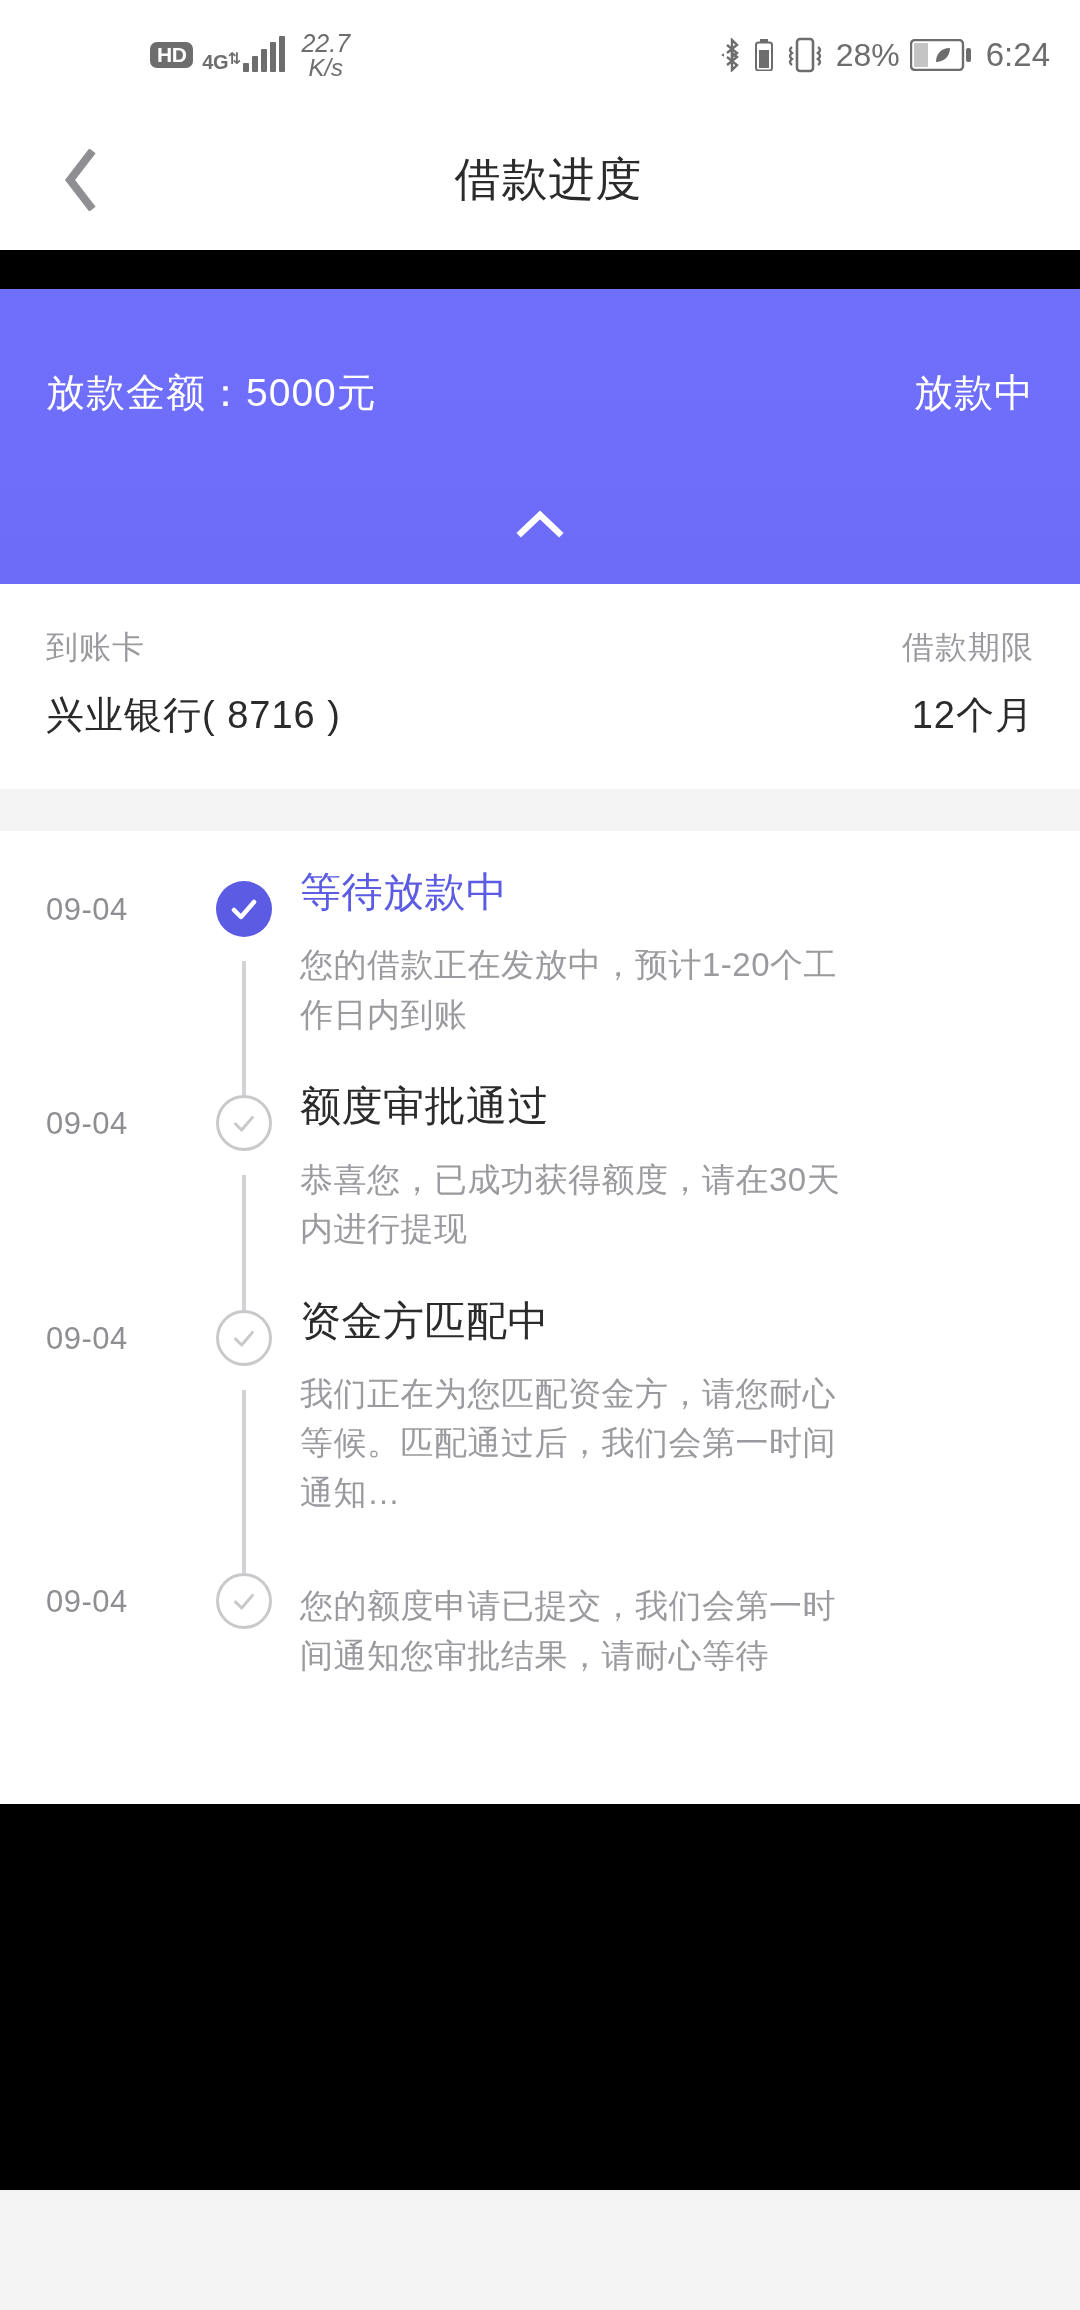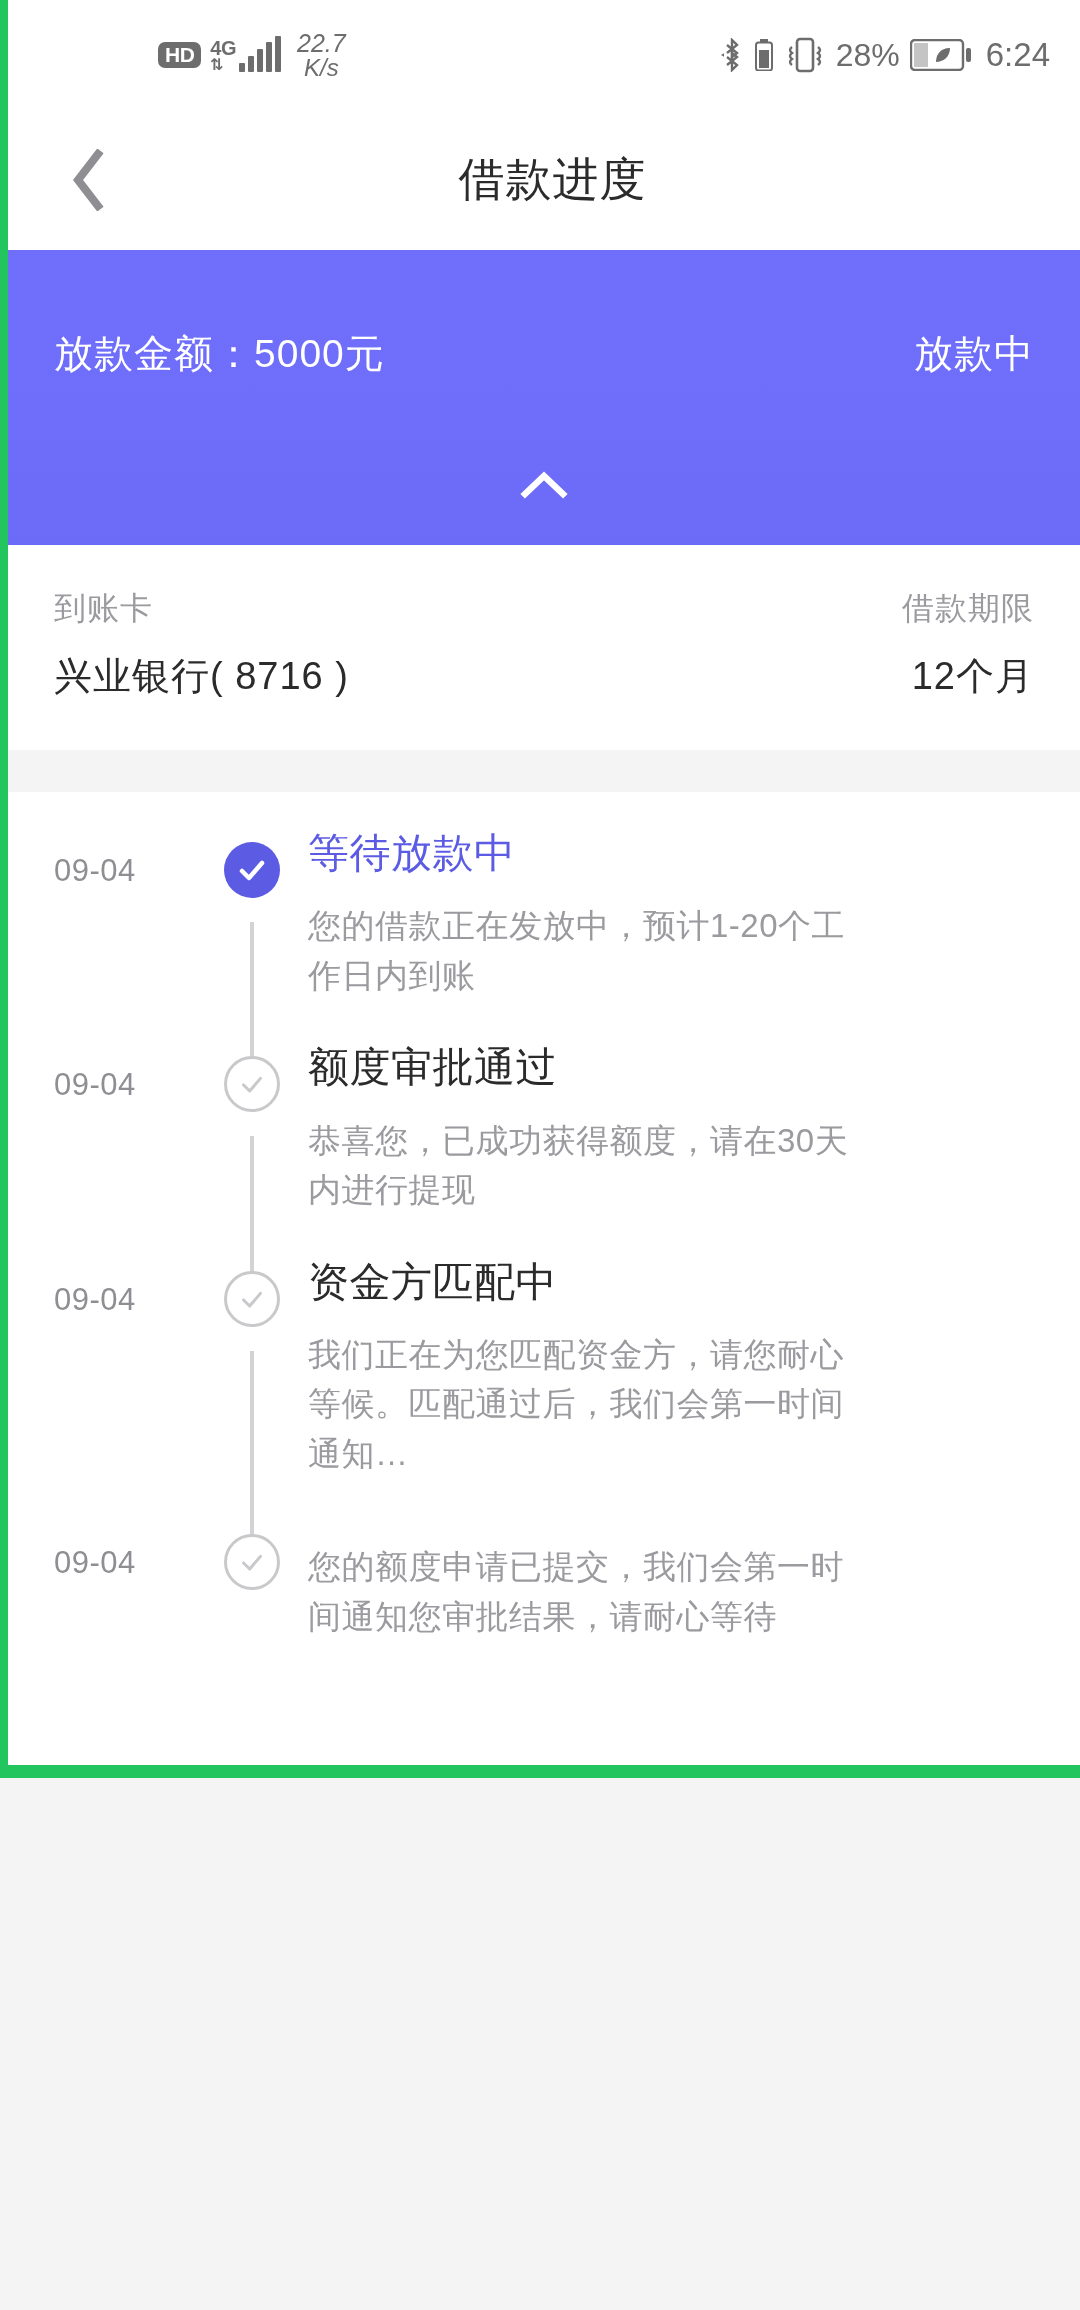--- a/index.html
+++ b/index.html
@@ -3,42 +3,42 @@
 <meta charset="utf-8">
 <style>
   * { margin:0; padding:0; box-sizing:border-box; }
   html, body {
     width:1080px; height:2310px;
     background:#f4f4f5;
     font-family:"Liberation Sans","DejaVu Sans",sans-serif;
     -webkit-font-smoothing:antialiased;
     overflow:hidden;
   }
-  .screen { position:relative; width:1080px; height:1778px; background:#22c55e;padding-left:8px; }
+  .screen { position:relative; width:1080px; height:2190px; background:#000000; }
 
   
   .statusbar{
     position:relative;
     height:110px;
     background:#ffffff;
     display:flex; align-items:center;
     color:#5f6368;
   }
   .sb-left{
     position:absolute; left:150px; top:0; height:110px;
     display:flex; align-items:center; gap:9px;
   }
   .hd-badge{
     background:#6d6d6d; color:#ffffff;
     font-size:21px; font-weight:bold;
     border-radius:7px; padding:2px 7px 3px 7px;
     letter-spacing:-0.5px; line-height:1;
   }
   .netgrp{ display:flex; align-items:flex-end; gap:3px; }
-  .net-col{ display:flex; flex-direction:column; align-items:flex-start; line-height:1; }
+  .net-col{ display:flex; align-items:flex-start; line-height:1; }
   .net-4g{ font-size:20px; font-weight:bold; color:#6d6d6d; letter-spacing:-0.5px; }
   .net-arrows{ font-size:16px; font-weight:bold; color:#6d6d6d; line-height:0.9; letter-spacing:-1px;}
   .bars{ display:flex; align-items:flex-end; gap:3px; height:34px; }
   .bars i{ display:block; width:6px; background:#6d6d6d; border-radius:1px; }
   .bars i:nth-child(1){ height:9px; }
   .bars i:nth-child(2){ height:16px; }
   .bars i:nth-child(3){ height:23px; }
   .bars i:nth-child(4){ height:30px; }
   .bars i:nth-child(5){ height:36px; }
   .speed{
@@ -74,20 +74,21 @@
     font-size:46px; color:#2b2b2b; font-weight:500; letter-spacing:1px;margin-left:17px;
   }
 
   
   .banner{
     position:relative;
     background:linear-gradient(180deg,#6f6ffb 0%,#6e6efb 55%,#6b6bf8 100%);
     height:295px;
     padding:0 46px;
     overflow:hidden;
+    margin-top:39px;
   }
   .banner-row{
     display:flex; align-items:center; justify-content:space-between;
     padding-top:77px;
   }
   .banner-amount{ color:#ffffff; font-size:39px; letter-spacing:1px; }
   .banner-status{ color:#ffffff; font-size:39px; letter-spacing:1px; }
   .banner-collapse{
     position:absolute; left:0; right:0; bottom:30px;
     display:flex; align-items:center; justify-content:center;

